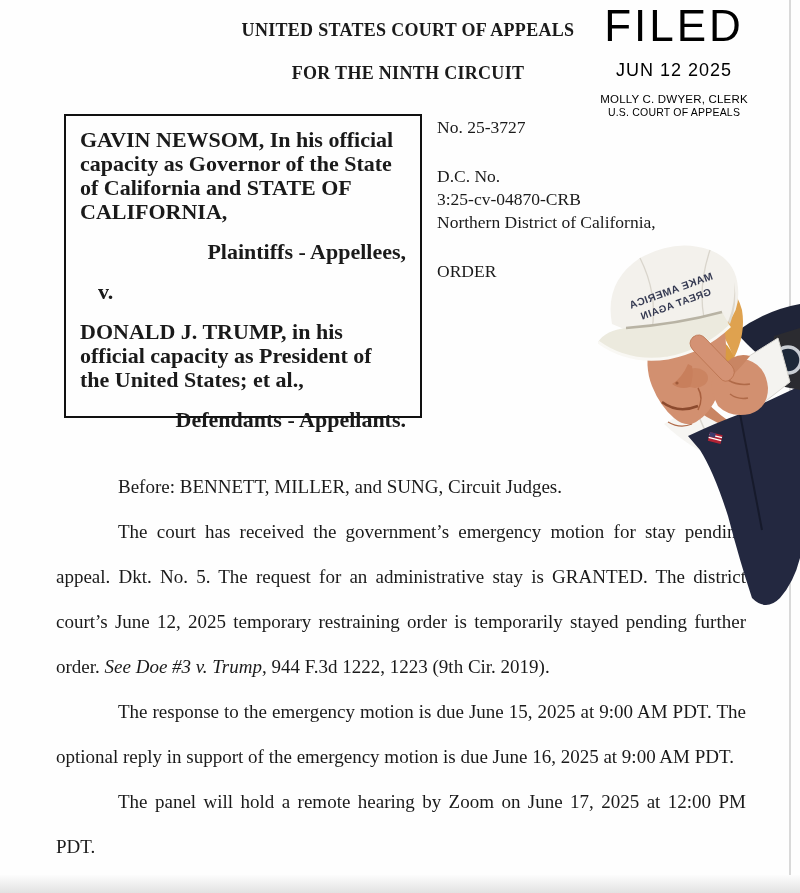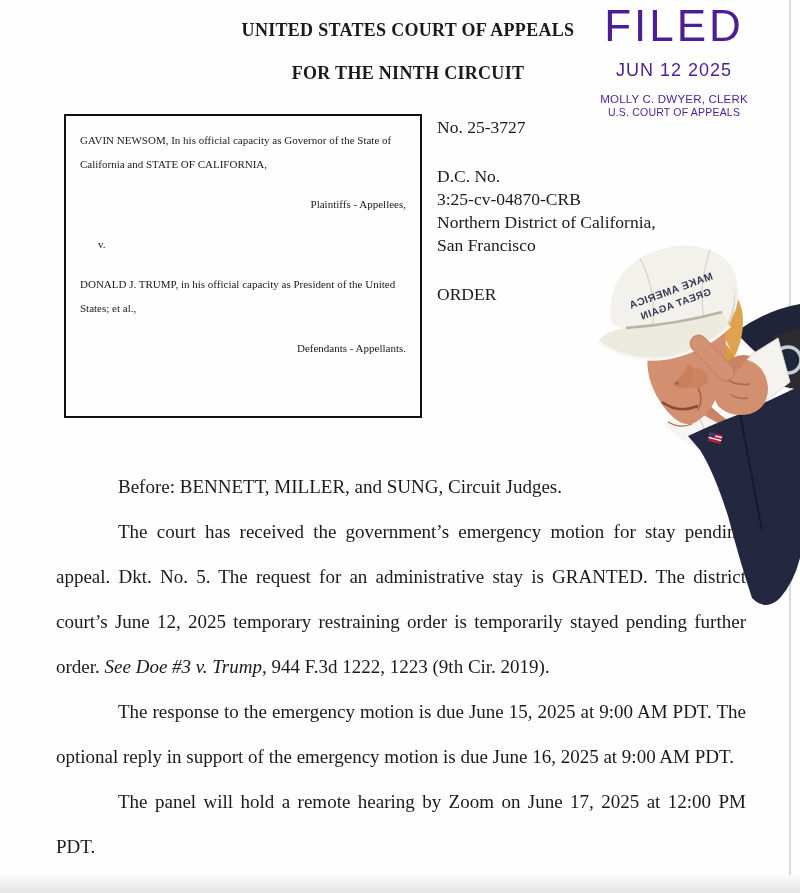--- a/index.html
+++ b/index.html
@@ -13,29 +13,29 @@
   .bottom-strip { position:absolute; left:0; bottom:0; width:100%; height:18px;
     background:linear-gradient(#fdfdfd,#e2e2e2); }
 
   
   .court-header { position:absolute; left:0; top:20px; width:780px; text-align:center;
     font-weight:bold; font-size:18px; letter-spacing:.3px;padding-left:36px; }
   .court-header .line2 { margin-top:22px; }
 
   
   .filed-stamp { position:absolute; left:588px; top:2px; width:172px; text-align:center;
-    font-family:"Liberation Sans","DejaVu Sans",sans-serif; color:#4c1d95; }
+    font-family:"Liberation Sans","DejaVu Sans",sans-serif; color:#000000; }
   .filed-word { font-size:44px; letter-spacing:3px; font-weight:500; line-height:1.1; }
   .filed-date { font-size:18px; letter-spacing:1px; margin-top:10px; }
   .filed-clerk { font-size:11.5px; margin-top:12px; letter-spacing:.2px; }
   .filed-office { font-size:10.5px; margin-top:1px; letter-spacing:.2px; }
 
   
   .caption-box { position:absolute; left:64px; top:114px; width:358px; height:304px;
-    border:2px solid #111; padding:12px 14px; font-size:11px; line-height:24px; }
+    border:2px solid #111; padding:12px 14px; font-size:22px; line-height:24px;font-weight:bold; }
   .cap-role { text-align:right; margin-top:16px; }
   .cap-v { margin-top:16px; padding-left:18px; }
   .cap-party2 { margin-top:16px; }
 
   
   .case-info { position:absolute; left:437px; top:116px; width:260px;
     font-size:17.5px; line-height:23px; }
   .case-info .block { margin-top:26px; }
   .case-info .nowrap { white-space:nowrap; }
 
@@ -77,21 +77,20 @@
     <div class="cap-party2">DONALD J. TRUMP, in his official capacity as President of the United States; et al.,</div>
     <div class="cap-role">Defendants - Appellants.</div>
   </div>
 
   <div class="case-info">
     <div class="nowrap">No. 25-3727</div>
     <div class="block">
       <div>D.C. No.</div>
       <div class="nowrap">3:25-cv-04870-CRB</div>
       <div class="nowrap">Northern District of California,</div>
-      <div>San Francisco</div>
     </div>
     <div class="block">ORDER</div>
   </div>
 
   <div class="order-body">
     <p class="panel-line">Before: BENNETT, MILLER, and SUNG, Circuit Judges.</p>
     <p><span>The court has received the government’s emergency motion for stay pending appeal.  Dkt. No. 5.  The request for an administrative stay is GRANTED.  The district court’s June 12, 2025 temporary restraining order is temporarily stayed pending further order.  </span><span class="cite-italic">See Doe #3 v. Trump</span><span>, 944 F.3d 1222, 1223 (9th Cir. 2019).</span></p>
     <p>The response to the emergency motion is due June 15, 2025 at 9:00 AM PDT.  The optional reply in support of the emergency motion is due June 16, 2025 at 9:00 AM PDT.</p>
     <p>The panel will hold a remote hearing by Zoom on June 17, 2025 at 12:00 PM PDT.</p>
   </div>

